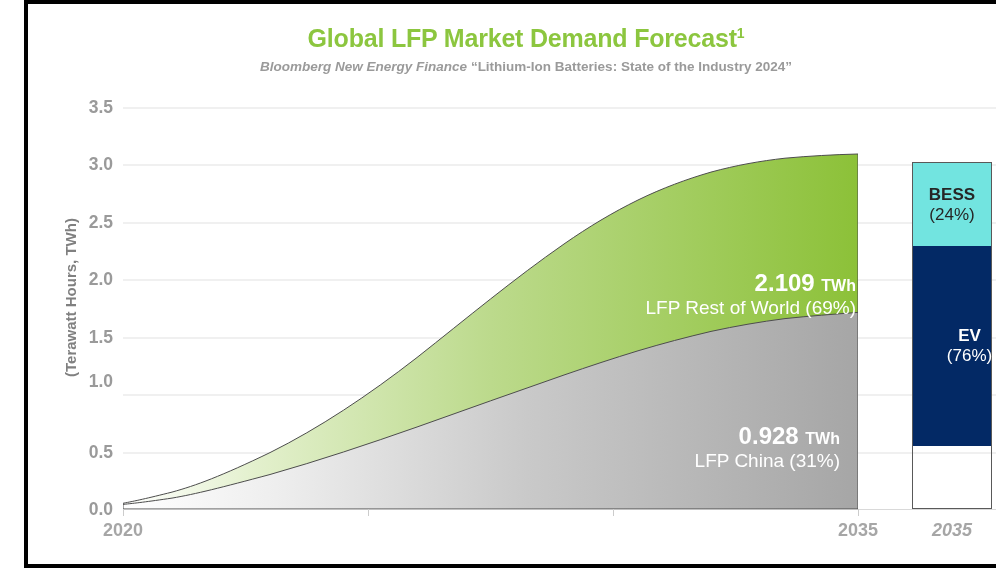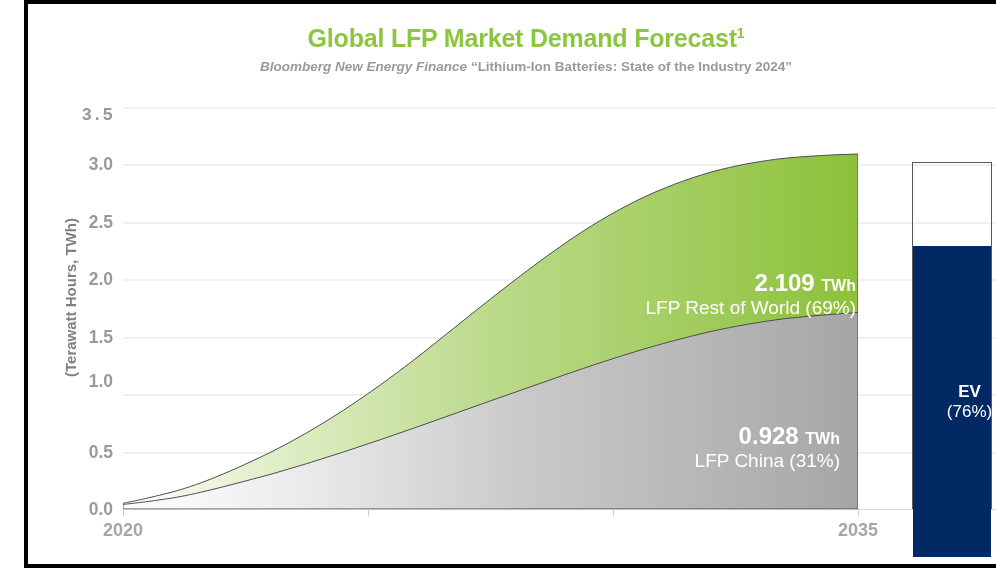--- a/index.html
+++ b/index.html
@@ -180,21 +180,21 @@
   }
   #seg-bess {
     top: 0;
     height: 83px;
     background: #72E4E0;
     color: #262626;
   }
   #seg-ev {
     top: 83px;
     bottom: 0;
-    height: 311px;
+    height: 200px;
     background: #032965;
     color: #ffffff;
     padding-left: 35px;
   }
   .bar-seg .seg-name {
     font-size: 17px;
     font-weight: bold;
   }
   .bar-seg .seg-pct {
     font-size: 17px;
@@ -228,21 +228,21 @@
   </div>
 
   <div id="yticks">
     <div class="ytick" style="top:402px;">0.0</div>
     <div class="ytick" style="top:344.6px;">0.5</div>
     <div class="ytick" style="top:274px;">1.0</div>
     <div class="ytick" style="top:229.7px;">1.5</div>
     <div class="ytick" style="top:172.3px;">2.0</div>
     <div class="ytick" style="top:114.9px;">2.5</div>
     <div class="ytick" style="top:57.4px;">3.0</div>
-    <div class="ytick" style="top:8px;font-family:Liberation Mono, monospace;">3.5</div>
+    <div class="ytick" style="top:0px;">3.5</div>
   </div>
 
   <div id="plot">
     <svg width="735" height="402" viewBox="0 0 735 402" preserveAspectRatio="none">
       <defs>
         <linearGradient id="gradGrey" x1="0" y1="0" x2="1" y2="0">
           <stop offset="0%" stop-color="#ffffff"></stop>
           <stop offset="22%" stop-color="#ededed"></stop>
           <stop offset="55%" stop-color="#c9c9c9"></stop>
           <stop offset="100%" stop-color="#a6a6a6"></stop>
@@ -299,19 +299,23 @@
 
   <div class="series-label" id="label-china">
     <div class="val">
       <span>0.928</span>
       <span class="unit">TWh</span>
     </div>
     <div class="name">LFP China (31%)</div>
   </div>
 
   <div id="sidebar-chart">
+    <div class="bar-seg" id="seg-bess">
+      <div class="seg-name">BESS</div>
+      <div class="seg-pct">(24%)</div>
+    </div>
     <div class="bar-seg" id="seg-ev">
       <div class="seg-name">EV</div>
       <div class="seg-pct">(76%)</div>
     </div>
   </div>
 
 </div>
 
 </body></html>

